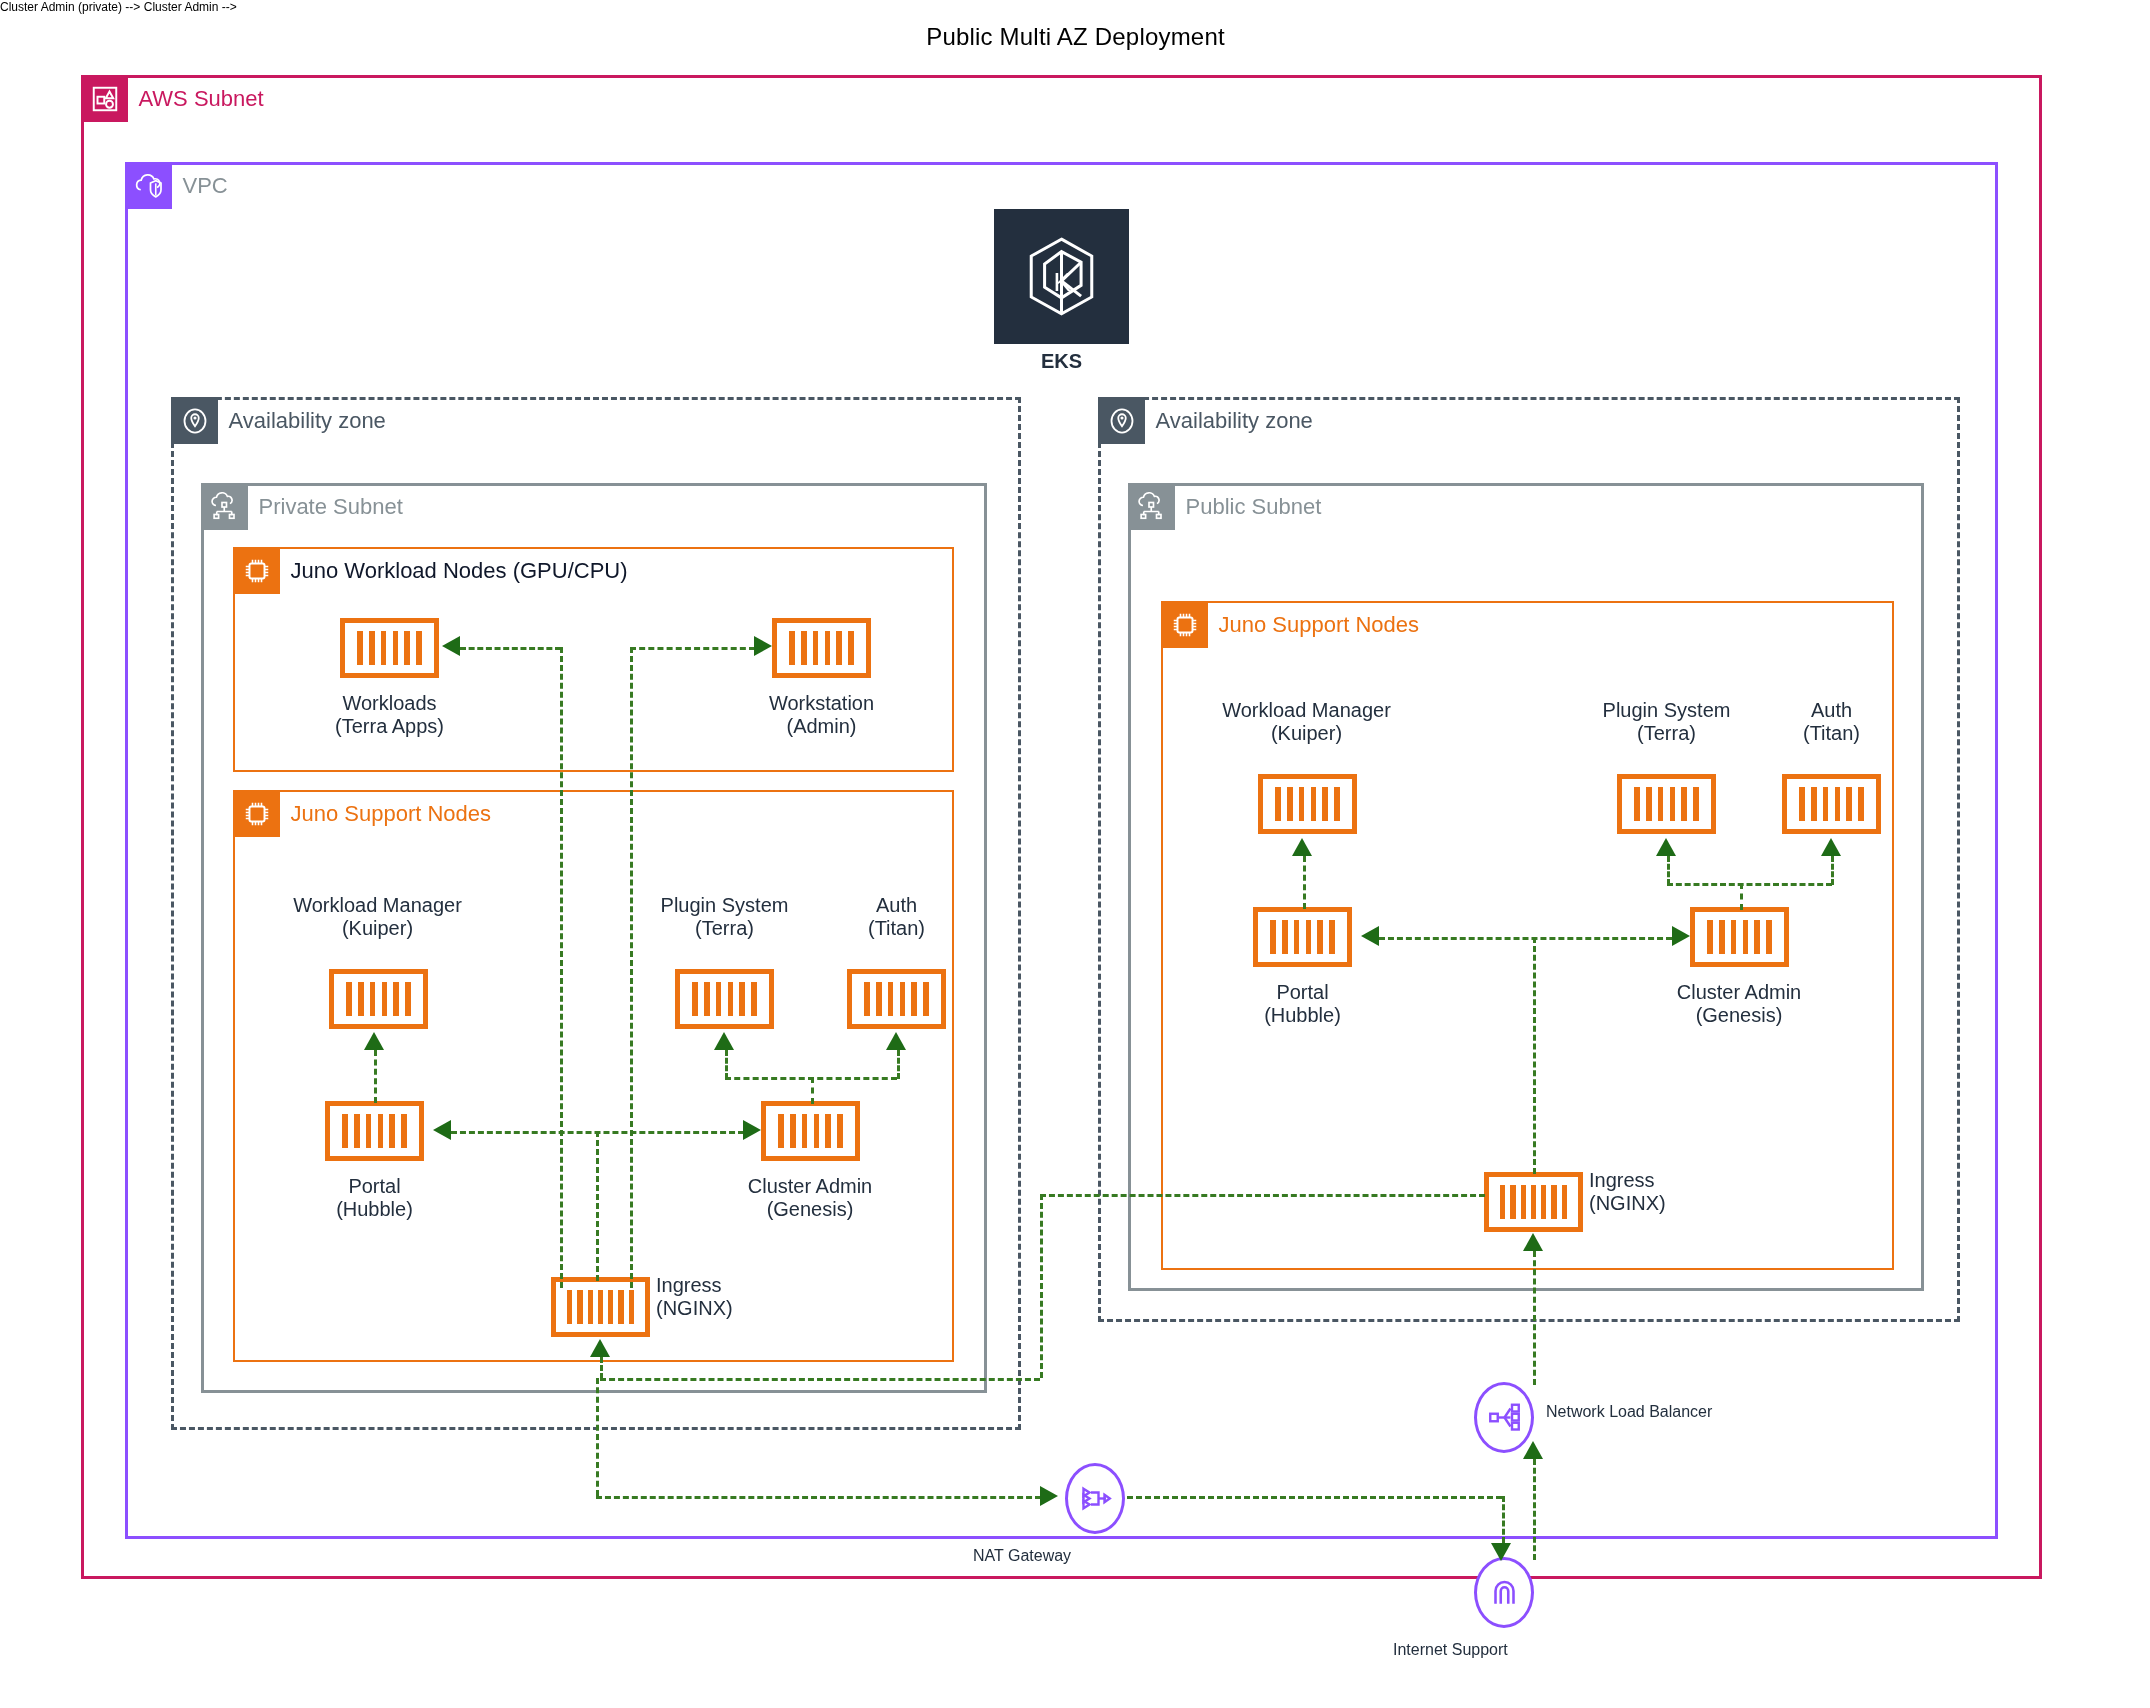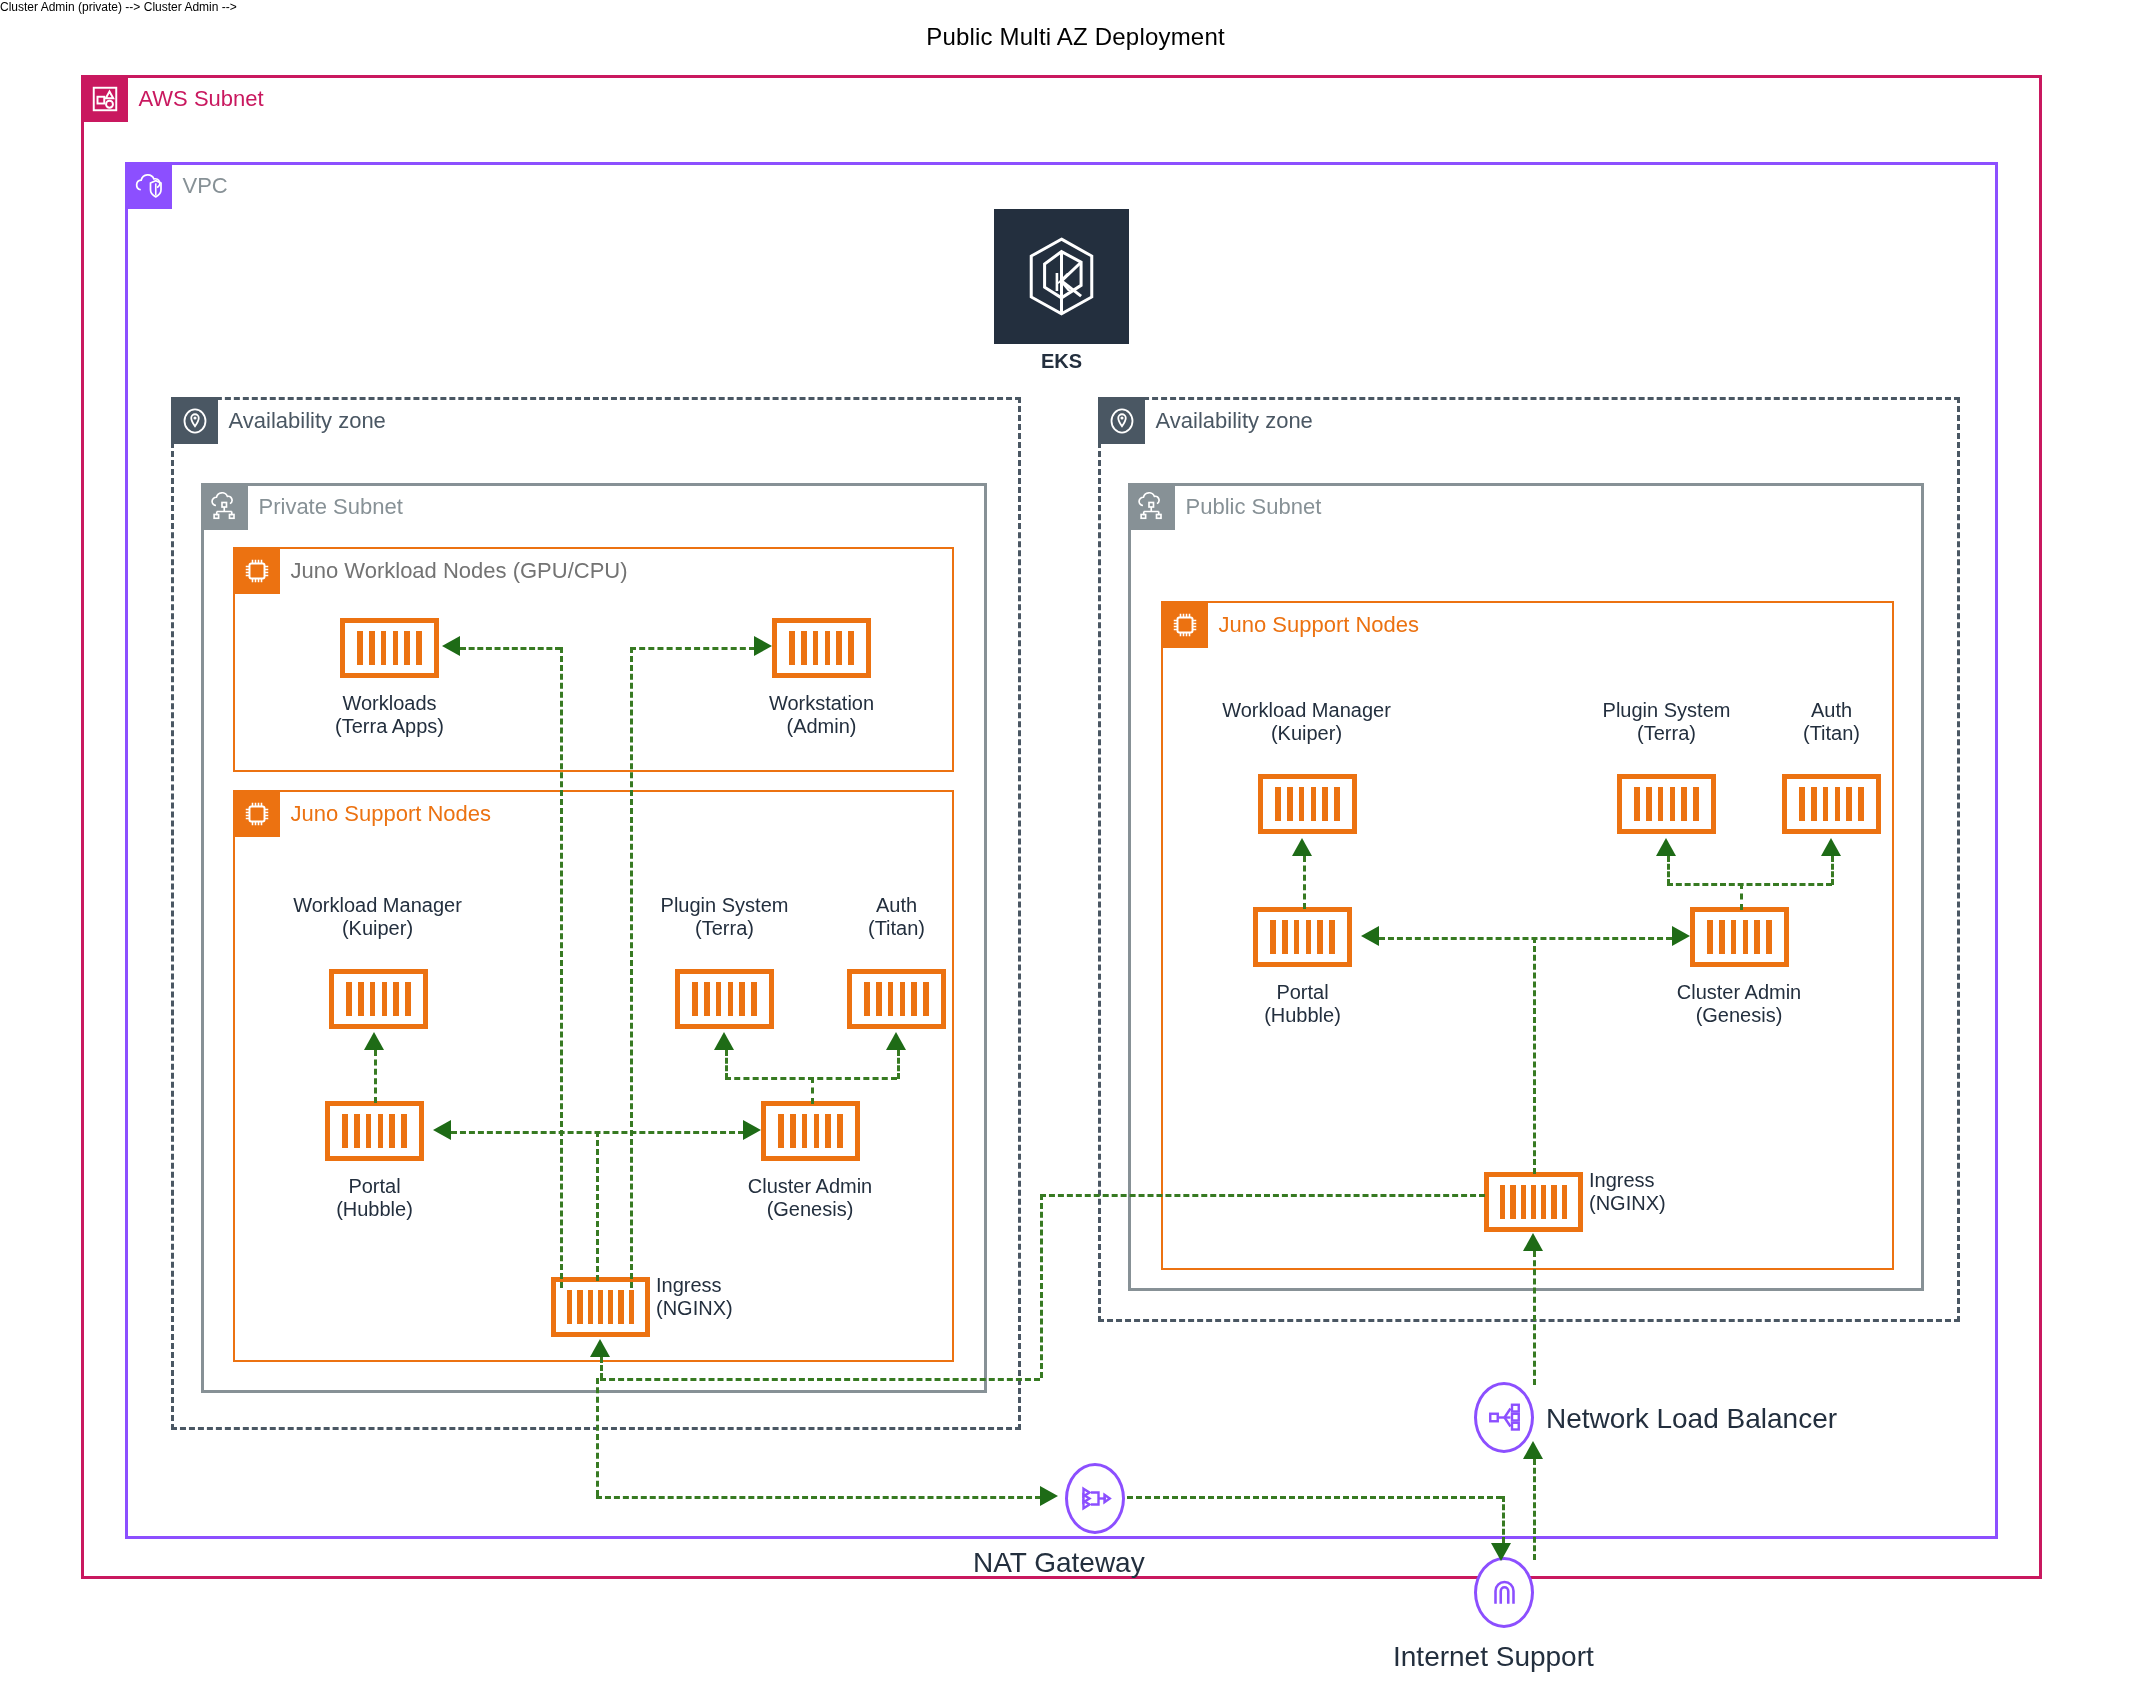--- a/index.html
+++ b/index.html
@@ -54,21 +54,21 @@
   }
   .node-cap.left{text-align:left;}
 
   
   .svc{position:absolute;}
   .svc-circle{
     width:60px;height:71px;border:3.8px solid #8c4fff;border-radius:50%;
     display:flex;align-items:center;justify-content:center;background:#fff;
     box-sizing:border-box;
   }
-  .svc-cap{position:absolute;white-space:nowrap;color:#232f3e;font-size:28px;}
+  .svc-cap{position:absolute;white-space:nowrap;color:#232f3e;font-size:16px;}
 
   
   .ln{position:absolute;}
   .ln.h{border-top:3px dashed #377a22;height:0;}
   .ln.v{border-left:3px dashed #377a22;width:0;}
 
   .arw{position:absolute;width:0;height:0;}
   .arw.l{border-top:10.5px solid transparent;border-bottom:10.5px solid transparent;border-right:18px solid #1e6b16;}
   .arw.r{border-top:10.5px solid transparent;border-bottom:10.5px solid transparent;border-left:18px solid #1e6b16;}
   .arw.u{border-left:10.5px solid transparent;border-right:10.5px solid transparent;border-bottom:18px solid #1e6b16;}
@@ -145,21 +145,21 @@
         <path d="M19 20 v6 M9 26 h20 M9 26 v5 M29 26 v5" fill="none" stroke="#fff" stroke-width="2.2"></path>
         <rect x="5.5" y="30" width="6" height="5" fill="none" stroke="#fff" stroke-width="2.2"></rect>
         <rect x="26" y="30" width="6" height="5" fill="none" stroke="#fff" stroke-width="2.2"></rect>
       </svg>
     </span>
     <span class="grp-text">Private Subnet</span>
   </div>
 
   
   <div class="grp solid" style="left:233px;top:547px;width:721px;height:225px;border-width:2.3px;border-color:#ec7211;"></div>
-  <div class="grp-label" style="left:233px;top:547px;color:#737373;">
+  <div class="grp-label" style="left:233px;top:547px;color:#0f172a;">
     <span class="grp-icon" style="background:#ec7211;">
       <svg width="30" height="30" viewBox="0 0 40 40">
         <rect x="10" y="10" width="20" height="20" rx="2.4" fill="none" stroke="#fff" stroke-width="2.6"></rect>
         <path d="M14 10 V5 M18 10 V5 M22 10 V5 M26 10 V5 M14 30 V35 M18 30 V35 M22 30 V35 M26 30 V35
                  M10 14 H5 M10 18 H5 M10 22 H5 M10 26 H5 M30 14 H35 M30 18 H35 M30 22 H35 M30 26 H35" stroke="#fff" stroke-width="2.1" fill="none"></path>
       </svg>
     </span>
     <span class="grp-text">Juno Workload Nodes (GPU/CPU)</span>
   </div>
 

